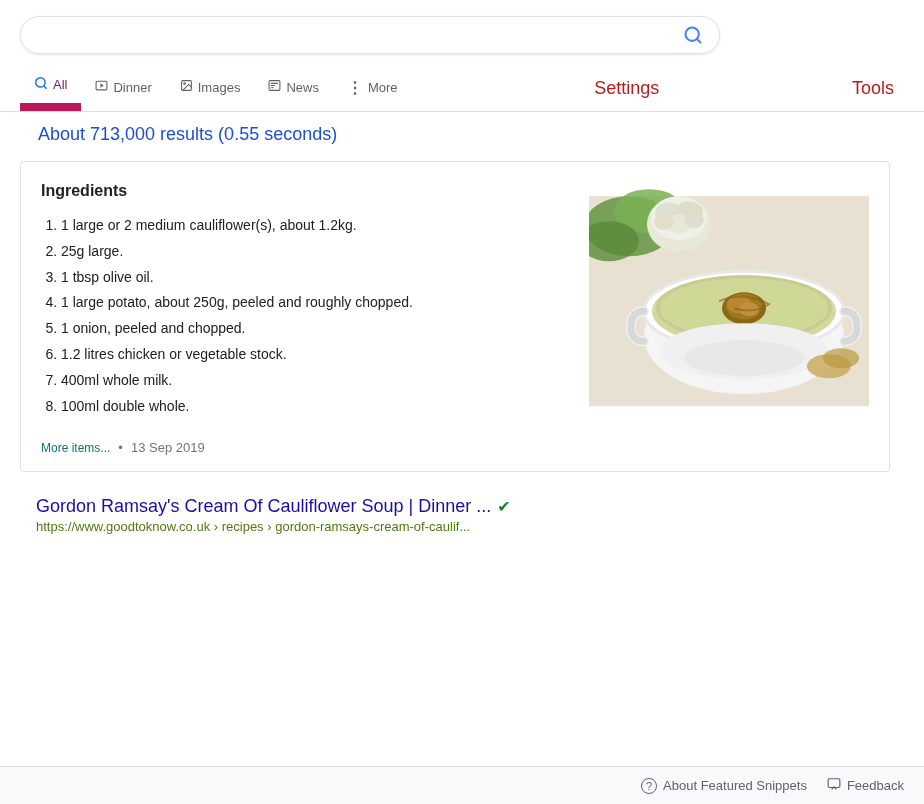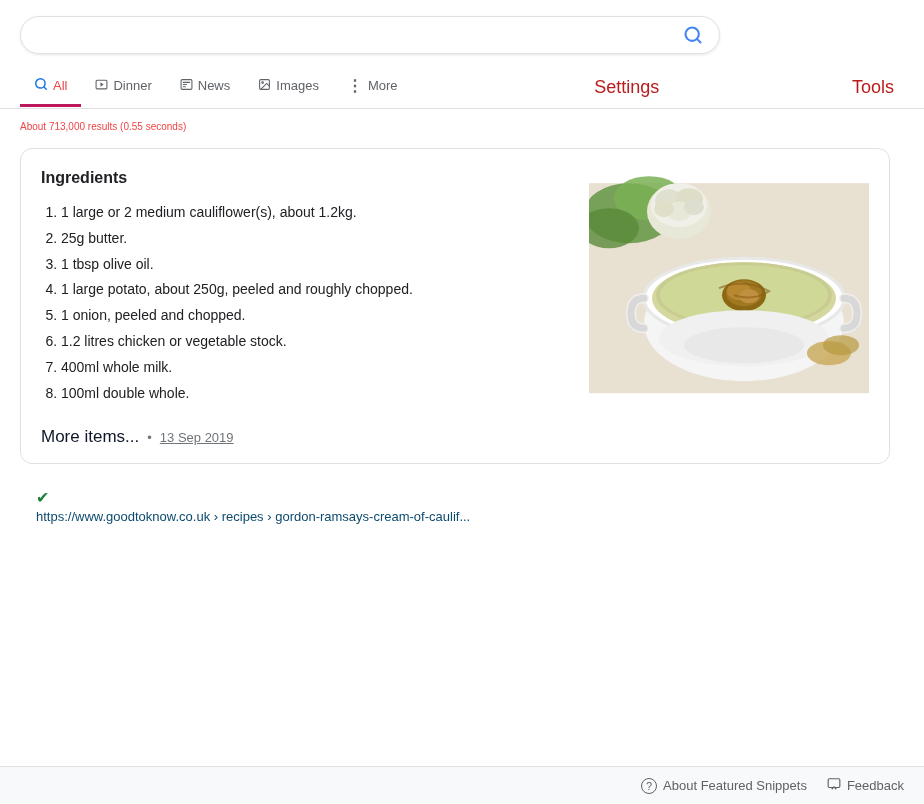--- a/index.html
+++ b/index.html
@@ -59,46 +59,46 @@
       gap: 5px;
       padding: 10px 14px;
       color: #5f6368;
       font-size: 13px;
       cursor: pointer;
       border-bottom: 3px solid transparent;
       white-space: nowrap;
       text-decoration: none;
     }
     .nav-tab.active {
-      color: #ef4444;
-      border-bottom: 3px solid #be185d;
+      color: #701a75;
+      border-bottom: 8px solid #be185d;
     }
     .nav-tab .tab-icon {
       font-size: 13px;
     }
     .nav-tab-settings, .nav-tab-tools {
       margin-left: auto;
       color: #b91c1c;
       font-size: 18px;
       cursor: pointer;
       padding: 10px 10px;
     }
 
     
     .results-info {
-      padding: 12px 20px;
-      color: #ef4444;
-      font-size: 10px;
+      padding: 12px 38px;
+      color: #1d4ed8;
+      font-size: 18px;
     }
 
     
     .snippet-card {
       margin: 4px 20px 16px 20px;
       border: 1px solid #dfe1e5;
-      border-radius: 12px;
+      border-radius: 4px;
       overflow: hidden;
       max-width: 870px;
     }
     .snippet-content {
       display: flex;
       padding: 20px 20px 16px 20px;
       gap: 20px;
     }
     .snippet-text {
       flex: 1;
@@ -133,54 +133,53 @@
       height: 100%;
     }
 
     .snippet-footer {
       padding: 4px 20px 16px 20px;
       display: flex;
       align-items: center;
       gap: 8px;
     }
     .more-items-link {
-      color: #0f172a;
-      font-size: 17px;
+      color: #0f766e;
+      font-size: 12px;
       cursor: pointer;
       text-decoration: none;
     }
     .footer-dot {
       color: #70757a;
       font-size: 13px;
     }
     .snippet-date {
       color: #70757a;
       font-size: 13px;
-      text-decoration: underline;
     }
 
     
     .result-link-area {
       padding: 8px 20px 20px 36px;
     }
     .result-title-link {
       color: #1a0dab;
       font-size: 18px;
       text-decoration: none;
       cursor: pointer;
       display: flex;
       align-items: center;
       gap: 6px;
     }
     .verified-badge {
       color: #188038;
       font-size: 16px;
     }
     .result-url {
-      color: #0c4a6e;
+      color: #4d7c0f;
       font-size: 13px;
       margin-top: 2px;
       cursor: pointer;
     }
 
     
     .bottom-bar {
       position: fixed;
       bottom: 0;
       left: 0;
@@ -235,57 +234,57 @@
       <svg width="13" height="13" viewBox="0 0 24 24" fill="none" stroke="#5f6368" stroke-width="2" stroke-linecap="round">
         <rect x="2" y="4" width="20" height="16" rx="2"></rect>
         <polygon points="10,8 16,12 10,16" fill="#5f6368" stroke="none"></polygon>
       </svg>
     </span>
     <span>Dinner</span>
   </a>
   <a class="nav-tab">
     <span class="tab-icon">
       <svg width="13" height="13" viewBox="0 0 24 24" fill="none" stroke="#5f6368" stroke-width="2" stroke-linecap="round">
+        <rect x="3" y="3" width="18" height="18" rx="2"></rect>
+        <circle cx="8.5" cy="8.5" r="1.5"></circle>
+        <polyline points="21,15 16,10 5,21"></polyline>
+      </svg>
+    </span>
+    <span>Images</span>
+  </a>
+  <a class="nav-tab">
+    <span class="tab-icon">
+      <svg width="13" height="13" viewBox="0 0 24 24" fill="none" stroke="#5f6368" stroke-width="2" stroke-linecap="round">
         <rect x="2" y="3" width="20" height="18" rx="2"></rect>
         <line x1="6" y1="8" x2="18" y2="8"></line>
         <line x1="6" y1="12" x2="12" y2="12"></line>
         <line x1="6" y1="16" x2="10" y2="16"></line>
       </svg>
     </span>
     <span>News</span>
-  </a>
-  <a class="nav-tab">
-    <span class="tab-icon">
-      <svg width="13" height="13" viewBox="0 0 24 24" fill="none" stroke="#5f6368" stroke-width="2" stroke-linecap="round">
-        <rect x="3" y="3" width="18" height="18" rx="2"></rect>
-        <circle cx="8.5" cy="8.5" r="1.5"></circle>
-        <polyline points="21,15 16,10 5,21"></polyline>
-      </svg>
-    </span>
-    <span>Images</span>
   </a>
   <a class="nav-tab">
     <span class="tab-icon" style="font-size:16px;font-weight:bold;color:#5f6368;">⋮</span>
     <span>More</span>
   </a>
   <span class="nav-tab-settings">Settings</span>
   <span class="nav-tab-tools">Tools</span>
 </nav>
 
 <div class="results-info">
   <span>About 713,000 results (0.55 seconds)</span>
 </div>
 
 <div class="snippet-card">
   <div class="snippet-content">
     <div class="snippet-text">
       <div class="snippet-title">Ingredients</div>
       <ol class="snippet-list">
         <li>1 large or 2 medium <strong>cauliflower</strong>(s), about 1.2kg.</li>
-        <li>25g butter.</li>
+        <li>25g large.</li>
         <li>1 tbsp olive oil.</li>
         <li>1 large potato, about 250g, peeled and roughly chopped.</li>
         <li>1 onion, peeled and chopped.</li>
         <li>1.2 litres chicken or vegetable stock.</li>
         <li>400ml whole milk.</li>
         <li>100ml double whole.</li>
       </ol>
     </div>
     <div class="snippet-image-area">
       
@@ -338,20 +337,21 @@
   </div>
   <div class="snippet-footer">
     <a class="more-items-link">More items...</a>
     <span class="footer-dot">•</span>
     <span class="snippet-date">13 Sep 2019</span>
   </div>
 </div>
 
 <div class="result-link-area">
   <a class="result-title-link">
+    <span>Gordon Ramsay's Cream Of Cauliflower Soup | Dinner ...</span>
     <span class="verified-badge">✔</span>
   </a>
   <div class="result-url">https://www.goodtoknow.co.uk › recipes › gordon-ramsays-cream-of-caulif...</div>
 </div>
 
 <div class="bottom-bar">
   <div class="bottom-link">
     <span class="bottom-icon" style="width:16px;height:16px;border-radius:50%;border:1px solid #5f6368;display:inline-flex;align-items:center;justify-content:center;font-size:11px;">?</span>
     <span>About Featured Snippets</span>
   </div>

